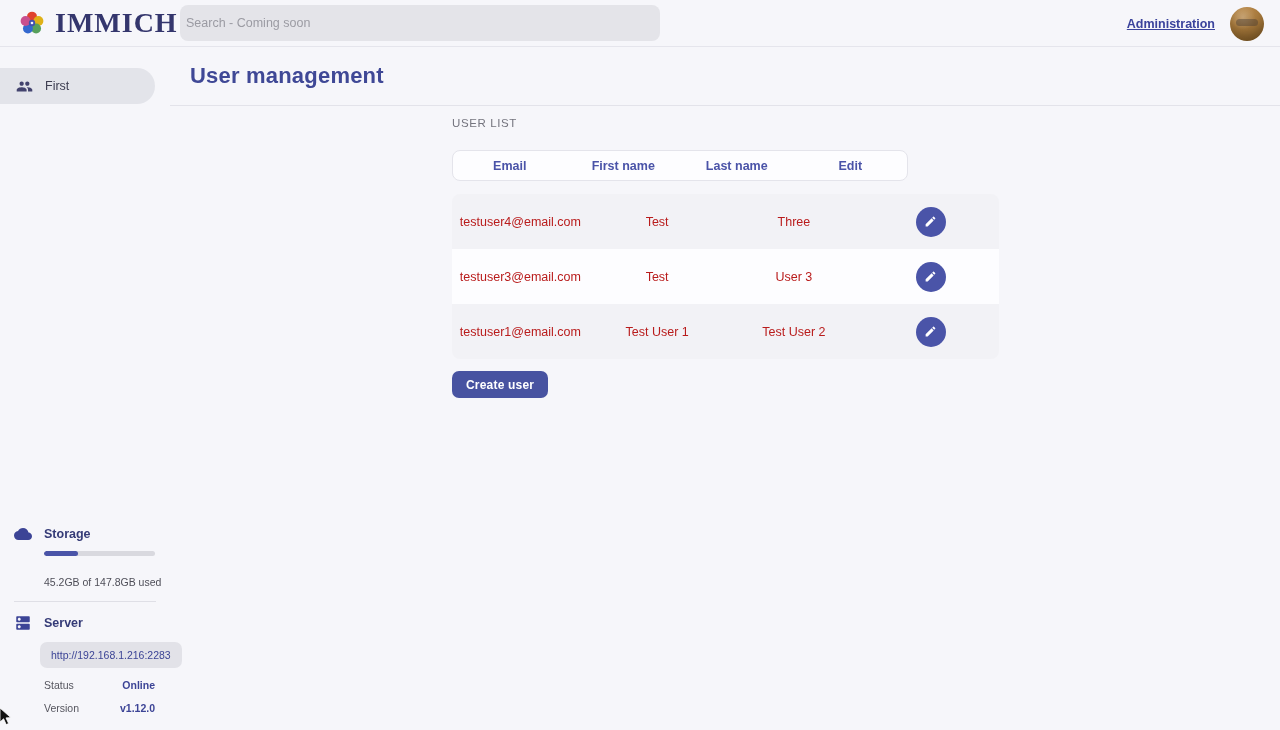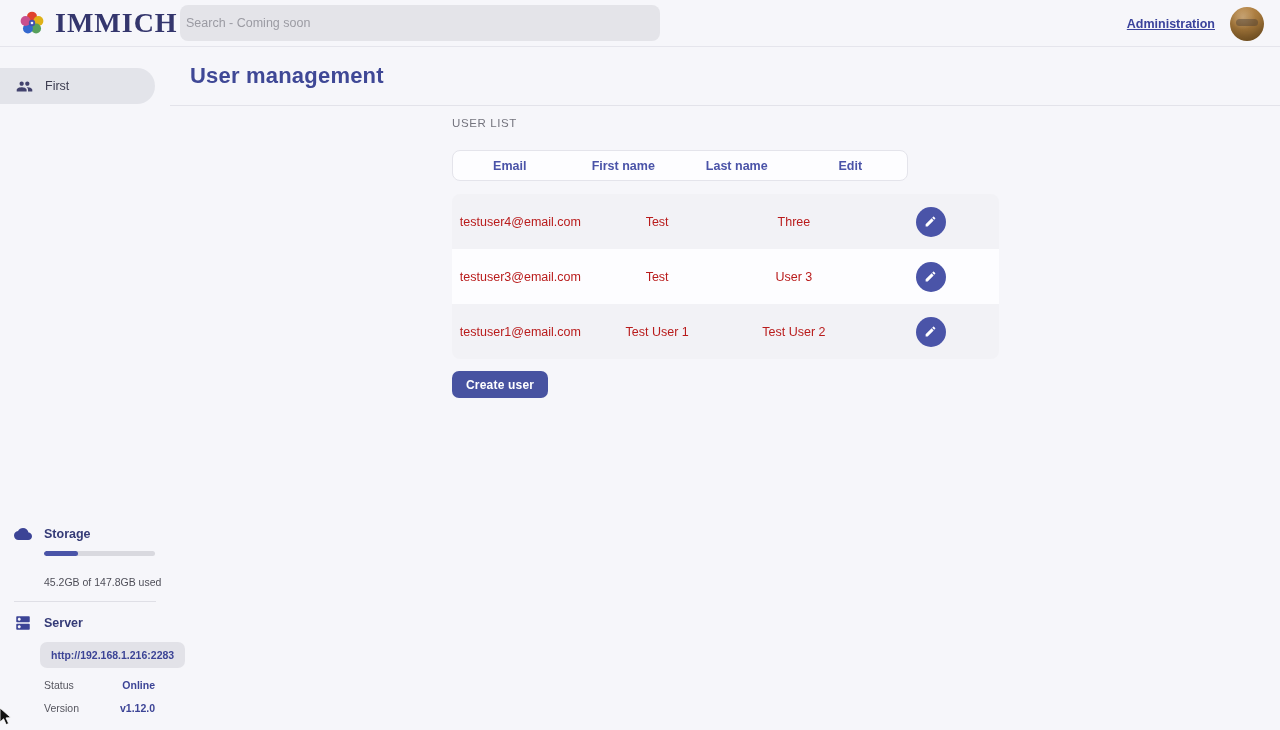--- a/index.html
+++ b/index.html
@@ -64,21 +64,21 @@
   .progress-track {
     margin:8px 0 0 44px; width:111px; height:5px;
     background:#d9d9df; border-radius:3px; overflow:hidden;
   }
   .progress-fill { height:100%; background:#4a54a8; border-radius:3px; }
   .usage-text { margin:20px 0 0 44px; font-size:10.5px; color:#4e4e58; }
   .side-divider { border:none; border-top:1px solid #dfdfe6; margin:13px 14px 12px 14px; }
   .server-chip {
     display:inline-block; margin:10px 0 0 40px; padding:7px 11px;
     background:#e2e2e8; border-radius:7px;
-    font-size:10.5px; font-weight:700; color:#3c4496;
+    font-size:10.5px; font-weight:400; color:#3c4496;
   }
   .kv-row {
     display:flex; justify-content:space-between; align-items:center;
     margin:11px 15px 0 44px; font-size:10.5px;
   }
   .kv-label { color:#55555e; }
   .kv-value { font-weight:700; color:#3c4496; }
 
   
   .page-header {

